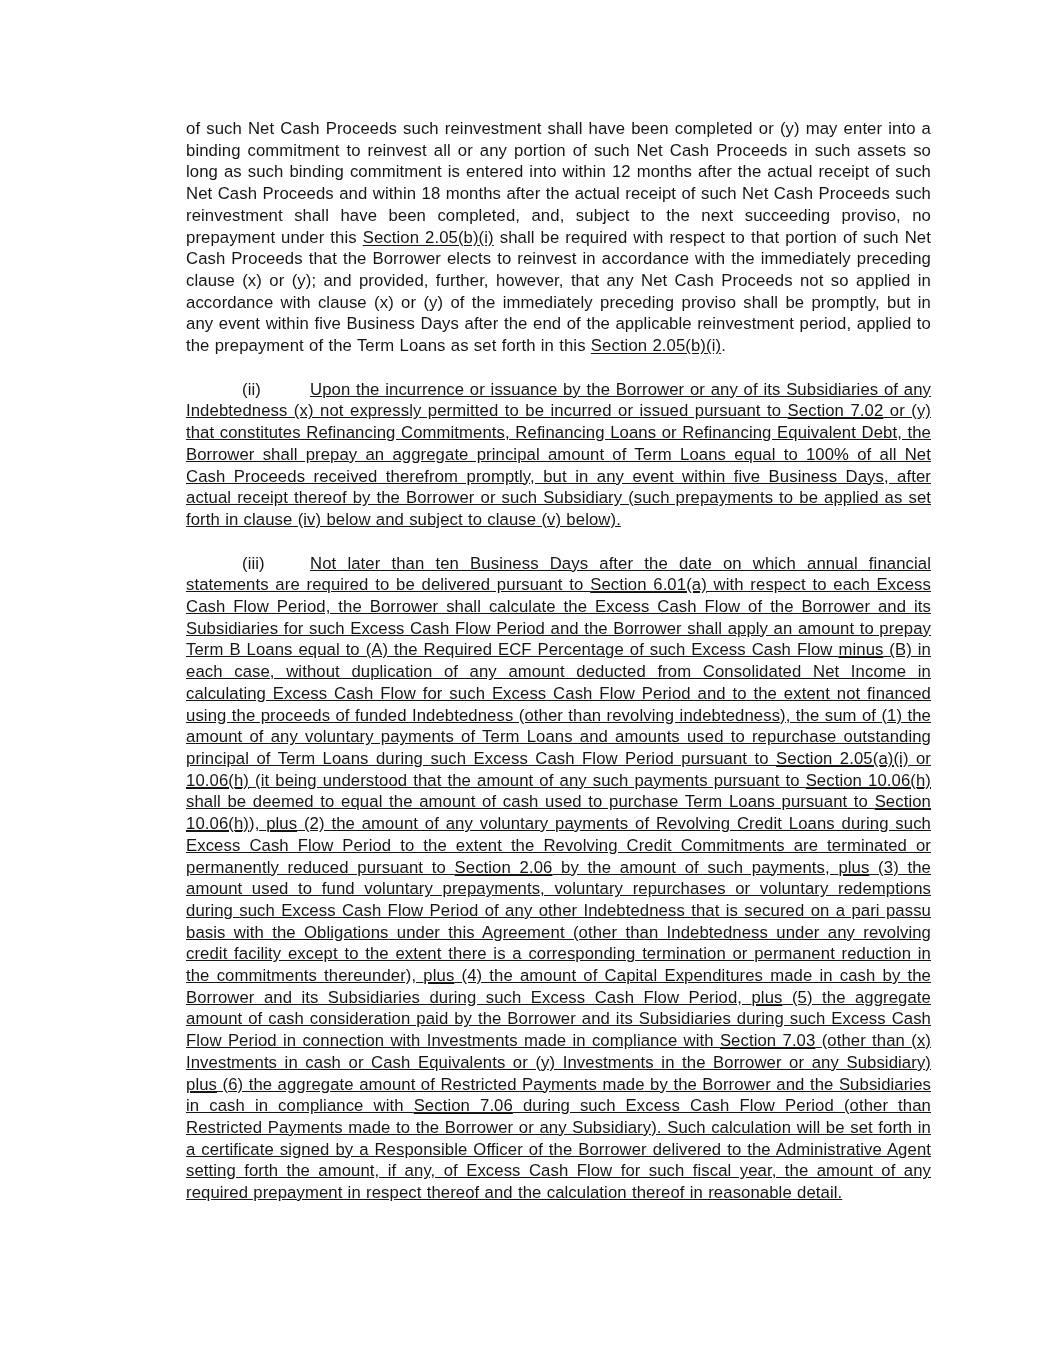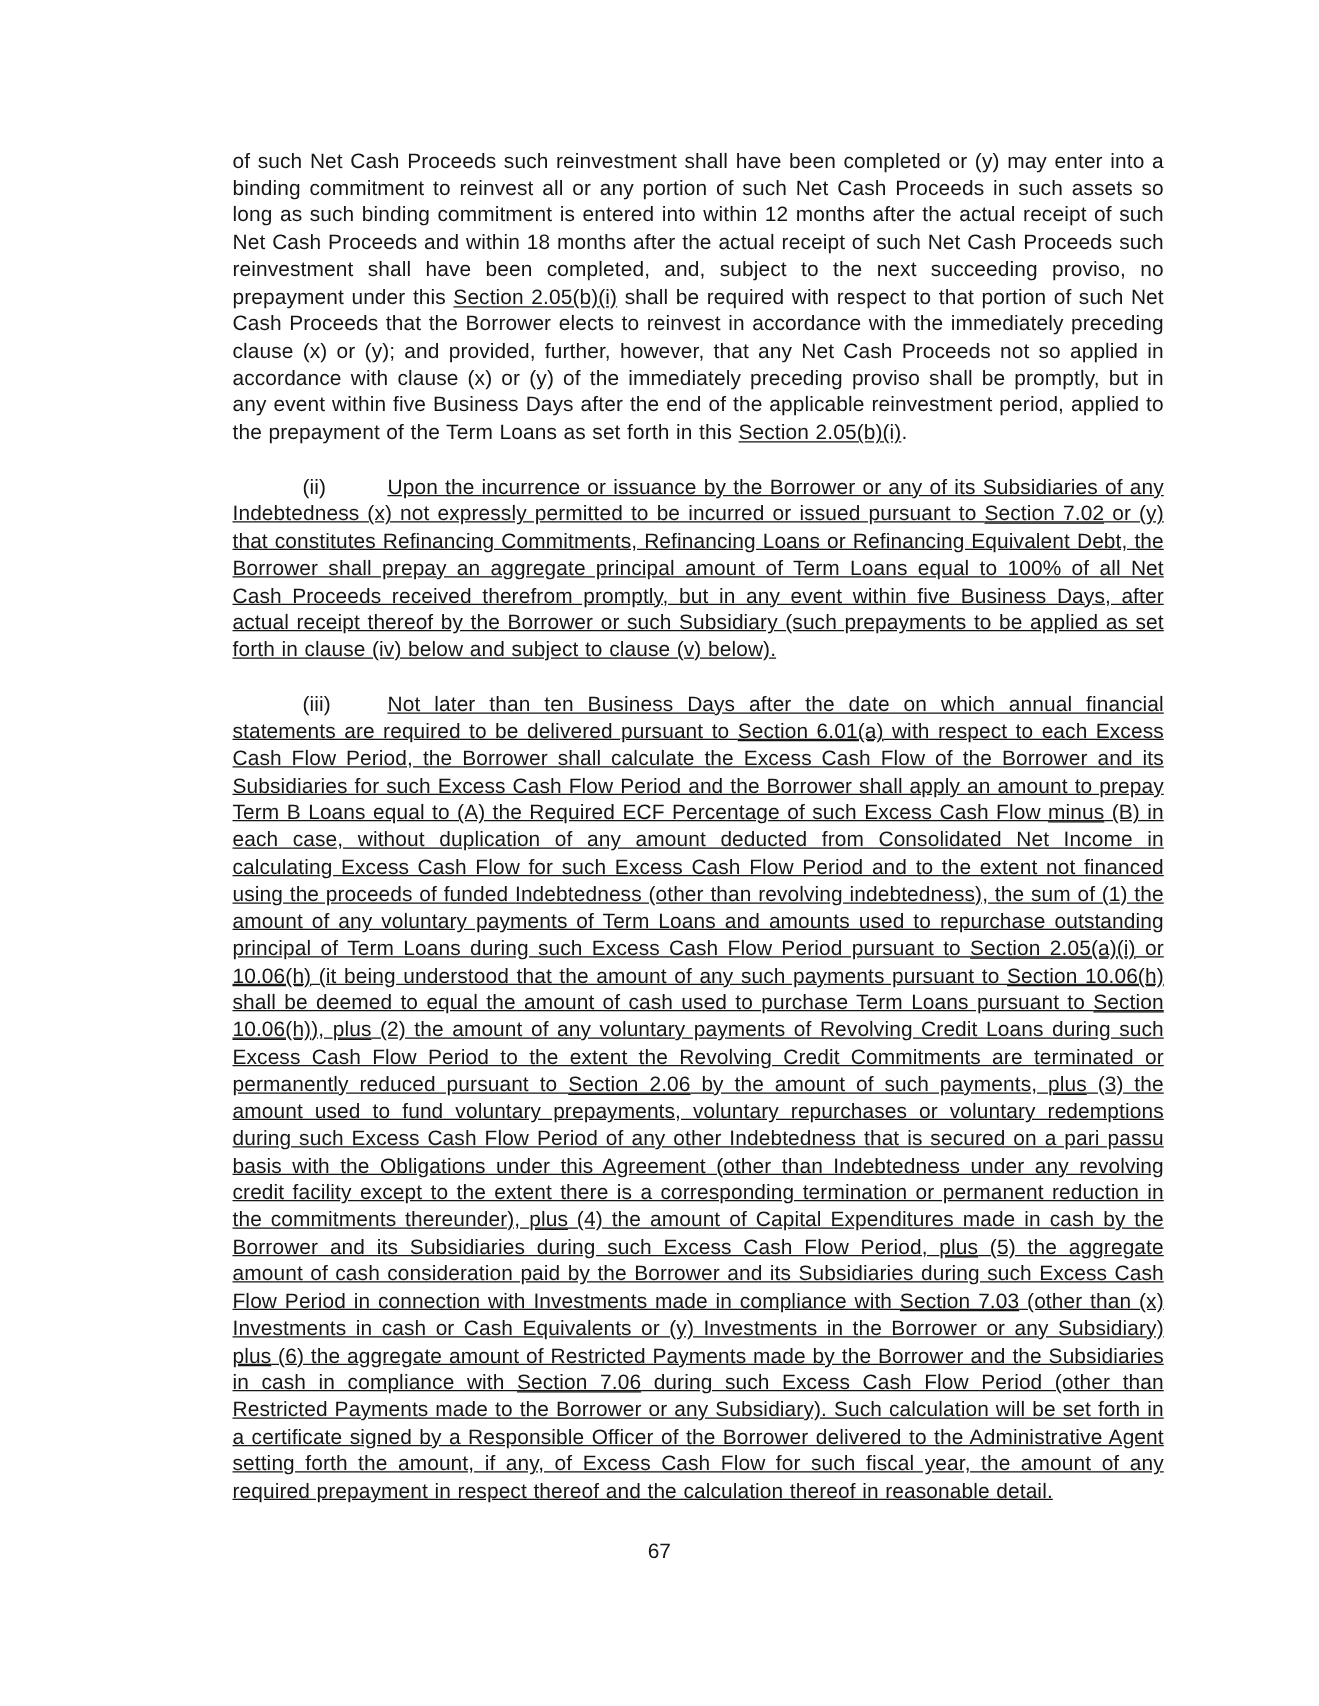--- a/index.html
+++ b/index.html
@@ -53,14 +53,13 @@
 </style>
 </head>
 <body>
 
 <div class="page">
   <div>
       <p class="para"><span>of such Net Cash Proceeds such reinvestment shall have been completed or (y) may enter into a binding commitment to reinvest all or any portion of such Net Cash Proceeds in such assets so long as such binding commitment is entered into within 12 months after the actual receipt of such Net Cash Proceeds and within 18 months after the actual receipt of such Net Cash Proceeds such reinvestment shall have been completed, and, subject to the next succeeding proviso, no prepayment under this </span><span class="u">Section 2.05(b)(i)</span><span> shall be required with respect to that portion of such Net Cash Proceeds that the Borrower elects to reinvest in accordance with the immediately preceding clause (x) or (y); and provided, further, however, that any Net Cash Proceeds not so applied in accordance with clause (x) or (y) of the immediately preceding proviso shall be promptly, but in any event within five Business Days after the end of the applicable reinvestment period, applied to the prepayment of the Term Loans as set forth in this </span><span class="u">Section 2.05(b)(i)</span><span>.</span></p>
       <p class="para labeled"><span class="plabel">(ii)</span><span>Upon the incurrence or issuance by the Borrower or any of its Subsidiaries of any Indebtedness (x) not expressly permitted to be incurred or issued pursuant to </span><span class="u">Section 7.02</span><span> or (y) that constitutes Refinancing Commitments, Refinancing Loans or Refinancing Equivalent Debt, the Borrower shall prepay an aggregate principal amount of Term Loans equal to 100% of all Net Cash Proceeds received therefrom promptly, but in any event within five Business Days, after actual receipt thereof by the Borrower or such Subsidiary (such prepayments to be applied as set forth in clause (iv) below and subject to clause (v) below).</span></p>
       <p class="para labeled"><span class="plabel">(iii)</span><span>Not later than ten Business Days after the date on which annual financial statements are required to be delivered pursuant to </span><span class="u">Section 6.01(a)</span><span> with respect to each Excess Cash Flow Period, the Borrower shall calculate the Excess Cash Flow of the Borrower and its Subsidiaries for such Excess Cash Flow Period and the Borrower shall apply an amount to prepay Term B Loans equal to (A) the Required ECF Percentage of such Excess Cash Flow </span><span class="u">minus</span><span> (B) in each case, without duplication of any amount deducted from Consolidated Net Income in calculating Excess Cash Flow for such Excess Cash Flow Period and to the extent not financed using the proceeds of funded Indebtedness (other than revolving indebtedness), the sum of (1) the amount of any voluntary payments of Term Loans and amounts used to repurchase outstanding principal of Term Loans during such Excess Cash Flow Period pursuant to </span><span class="u">Section 2.05(a)(i)</span><span> or </span><span class="u">10.06(h)</span><span> (it being understood that the amount of any such payments pursuant to </span><span class="u">Section 10.06(h)</span><span> shall be deemed to equal the amount of cash used to purchase Term Loans pursuant to </span><span class="u">Section 10.06(h)</span><span>), </span><span class="u">plus</span><span> (2) the amount of any voluntary payments of Revolving Credit Loans during such Excess Cash Flow Period to the extent the Revolving Credit Commitments are terminated or permanently reduced pursuant to </span><span class="u">Section 2.06</span><span> by the amount of such payments, </span><span class="u">plus</span><span> (3) the amount used to fund voluntary prepayments, voluntary repurchases or voluntary redemptions during such Excess Cash Flow Period of any other Indebtedness that is secured on a pari passu basis with the Obligations under this Agreement (other than Indebtedness under any revolving credit facility except to the extent there is a corresponding termination or permanent reduction in the commitments thereunder), </span><span class="u">plus</span><span> (4) the amount of Capital Expenditures made in cash by the Borrower and its Subsidiaries during such Excess Cash Flow Period, </span><span class="u">plus</span><span> (5) the aggregate amount of cash consideration paid by the Borrower and its Subsidiaries during such Excess Cash Flow Period in connection with Investments made in compliance with </span><span class="u">Section 7.03</span><span> (other than (x) Investments in cash or Cash Equivalents or (y) Investments in the Borrower or any Subsidiary) </span><span class="u">plus</span><span> (6) the aggregate amount of Restricted Payments made by the Borrower and the Subsidiaries in cash in compliance with </span><span class="u">Section 7.06</span><span> during such Excess Cash Flow Period (other than Restricted Payments made to the Borrower or any Subsidiary).  Such calculation will be set forth in a certificate signed by a Responsible Officer of the Borrower delivered to the Administrative Agent setting forth the amount, if any, of Excess Cash Flow for such fiscal year, the amount of any required prepayment in respect thereof and the calculation thereof in reasonable detail.</span></p>
     </div>
-  <div class="footer">67</div>
 </div>
 
 </body></html>

